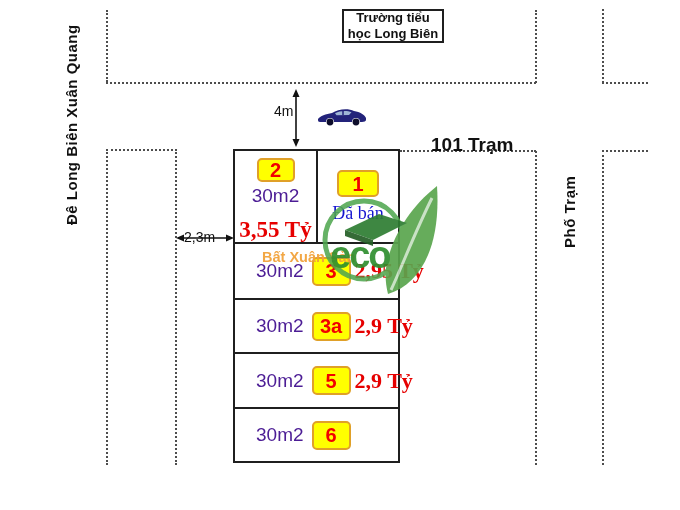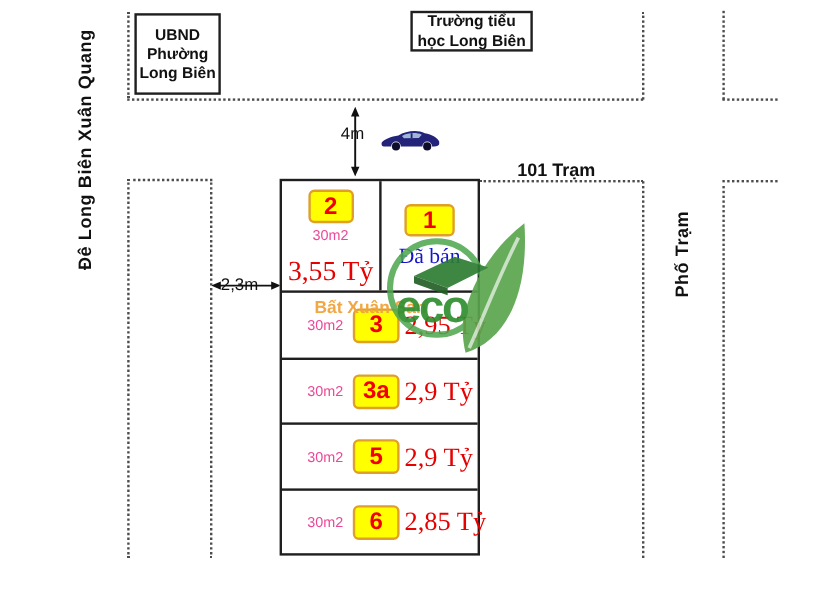--- a/index.html
+++ b/index.html
@@ -23,24 +23,24 @@
   .ubnd{left:112px;top:11px;width:72px;height:68px}
   .school{left:342px;top:9px;width:102px;height:34px}
 
   
   .vlabel{position:absolute;writing-mode:vertical-rl;transform:rotate(180deg);
           font-weight:bold;font-size:15px;letter-spacing:.5px;white-space:nowrap;
           display:flex;align-items:center;justify-content:center}
   .left-road{left:61px;top:40px;height:170px;width:20px}
   .right-road{left:559px;top:179px;height:66px;width:20px}
 
-  .street-101{position:absolute;left:431px;top:134px;font-weight:bold;font-size:15px}
+  .street-101{position:absolute;left:431px;top:134px;font-weight:bold;font-size:19px}
 
   .dim-label{position:absolute;font-size:14px;color:#111}
-  .dim-4m{left:284px;top:103px}
+  .dim-4m{left:274px;top:103px}
   .dim-23m{left:184px;top:229px}
   .arrow{position:absolute}
 
   
   .parcel{position:absolute;left:106px;top:149px;width:71px;height:316px;
           border-left:2px dotted var(--dot-gray);border-right:2px dotted var(--dot-gray);
           border-top:2px dotted var(--dot-gray)}
 
   
   .block{position:absolute;left:233px;top:149px;width:167px;height:314px;
@@ -52,22 +52,22 @@
   .strip{border-top:2px solid var(--line-dark);display:flex;align-items:center;padding-left:21px}
   .strip-3{height:56px}.strip-3a{height:54px}.strip-5{height:55px}.strip-6{flex:1}
 
   .badge{display:flex;align-items:center;justify-content:center;
          width:38px;height:28px;background:var(--badge-yellow);
          border:2px solid var(--badge-border);border-radius:5px;
          color:var(--number-red);font-weight:bold;font-size:20px;line-height:1}
   .badge-1{width:42px;height:27px}
   .strip .badge{width:39px;height:29px;flex:0 0 auto}
 
-  .area{font-size:12px;color:#ec4899;white-space:nowrap}
-  .price{font-family:"Liberation Serif",serif;font-weight:normal;font-size:22px;
+  .area{font-size:19px;color:#4c1d95;white-space:nowrap}
+  .price{font-family:"Liberation Serif",serif;font-weight:bold;font-size:22px;
          color:var(--price-red);white-space:nowrap}
   .cell-2 .badge{margin-top:7px}
   .cell-2 .area{margin-top:3px}
   .cell-2 .price{margin-top:10px;font-size:23px}
   .cell-1 .badge{margin-top:19px}
   .sold{margin-top:6px;font-family:"Liberation Serif",serif;font-weight:normal;
         font-size:18px;color:var(--sold-blue);white-space:nowrap}
   .strip .area{margin-right:8px}
   .strip .badge{margin-right:4px}
 
@@ -87,25 +87,20 @@
   <div class="dot-v" style="left:106px;top:10px;height:72px"></div>
   <div class="dot-h" style="left:106px;top:82px;width:430px"></div>
   <div class="dot-v" style="left:535px;top:10px;height:73px"></div>
   <div class="dot-v" style="left:602px;top:9px;height:74px"></div>
   <div class="dot-h" style="left:602px;top:82px;width:46px"></div>
   <div class="dot-h" style="left:400px;top:150px;width:136px"></div>
   <div class="dot-h" style="left:602px;top:150px;width:46px"></div>
   <div class="dot-v" style="left:535px;top:151px;height:314px"></div>
   <div class="dot-v" style="left:602px;top:155px;height:310px"></div>
 
-  <div class="lmbox ubnd">
-    <span>UBND</span>
-    <span>Phường</span>
-    <span>Long Biên</span>
-  </div>
   <div class="lmbox school">
     <span>Trường tiểu</span>
     <span>học Long Biên</span>
   </div>
 
   <div class="street-101">101 Trạm</div>
 
   <svg class="arrow" style="left:316px;top:106px" width="52" height="20" viewBox="0 0 52 20">
     <path d="M2,13 C4,10 10,8 16,7 C22,3 32,2 38,5 C44,6 49,9 50,12 L50,14 C50,15 48,16 46,16 L44,16 A4,4 0 0 0 36,16 L18,16 A4,4 0 0 0 10,16 L4,16 C2.5,16 2,15 2,14 Z" fill="#23237a"></path>
     <path d="M19,7.3 C24,4.5 31,4.2 35.5,6.2 L33,9 L20.5,9.3 Z" fill="#9fb6d6"></path>
@@ -152,21 +147,20 @@
       <span class="price">2,9 Tỷ</span>
     </div>
     <div class="strip strip-5">
       <span class="area">30m2</span>
       <span class="badge">5</span>
       <span class="price">2,9 Tỷ</span>
     </div>
     <div class="strip strip-6">
       <span class="area">30m2</span>
       <span class="badge">6</span>
-      <span class="price">2,85 Tỷ</span>
     </div>
   </div>
 
   <div class="wm-tagline">Bất Xuân Sản</div>
   <svg class="wm-logo" width="150" height="130" viewBox="0 0 150 130">
     <circle cx="71" cy="64" r="39" fill="none" stroke="#4fa64f" stroke-width="5" opacity="0.95"></circle>
     <path d="M95,118 C128,108 148,70 144,10 C116,32 98,62 93,92 C92,101 93,110 95,118 Z" fill="#5aa54e"></path>
     <path d="M98,114 C110,88 122,56 139,22" stroke="#ffffff" stroke-width="3" fill="none" opacity="0.65"></path>
     <polygon points="52,54 86,38 114,47 80,64" fill="#2e7d32"></polygon>
     <polygon points="52,54 80,64 80,70 52,60" fill="#245f27"></polygon>

